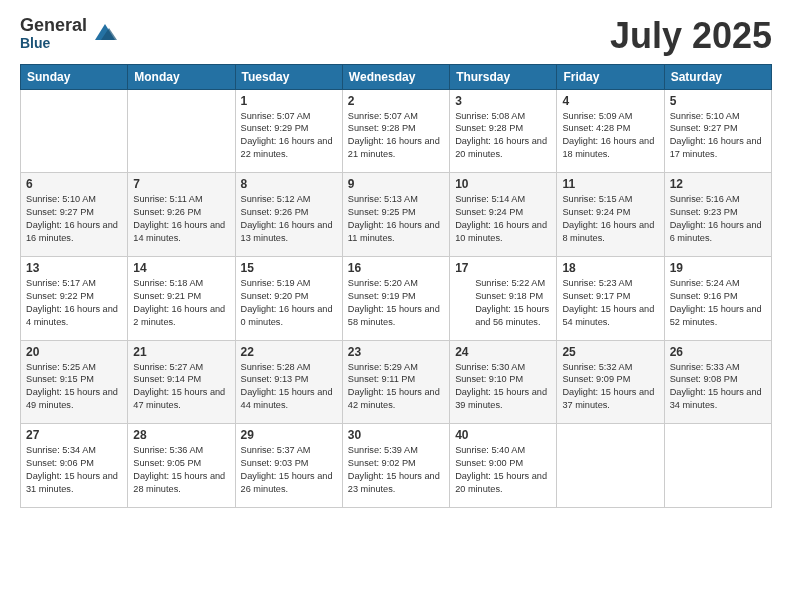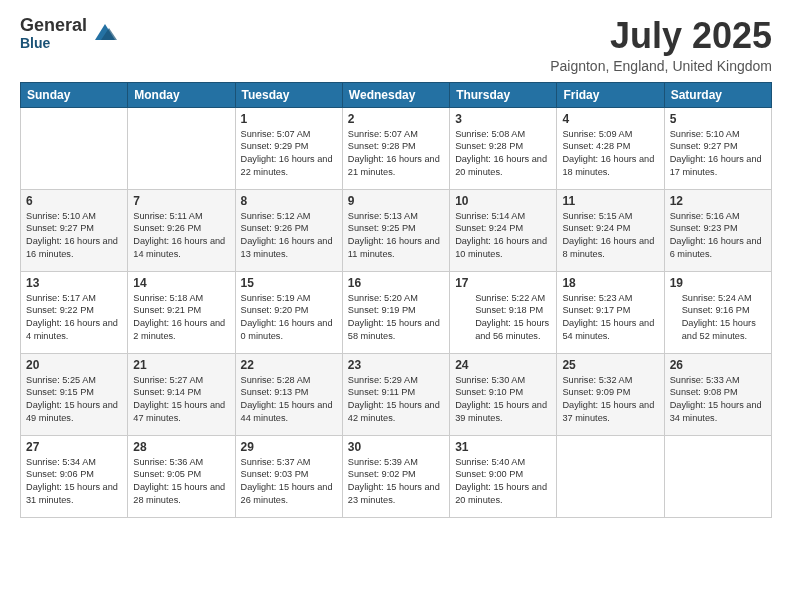--- a/index.html
+++ b/index.html
@@ -123,21 +123,20 @@
         <span class="logo-general">General</span>
         <span class="logo-blue">Blue</span>
       </div>
       <svg class="logo-icon" viewBox="0 0 28 28">
         <polygon points="4,22 14,6 24,22" fill="#2471a3"></polygon>
         <polygon points="10,22 18,10 26,22" fill="#1a5276" opacity="0.7"></polygon>
       </svg>
     </div>
     <div class="title-block">
       <div class="month-title">July 2025</div>
-      <div class="location">Paignton, England, United Kingdom</div>
     </div>
   </div>
 
   <table class="calendar">
     <thead>
       <tr>
         <th>Sunday</th>
         <th>Monday</th>
         <th>Tuesday</th>
         <th>Wednesday</th>
@@ -257,21 +256,21 @@
 Daylight: 15 hours and 56 minutes.</div>
           </td>
           <td>
             <span class="day-num">18</span>
             <div class="day-info" style="white-space: pre-line;">Sunrise: 5:23 AM
 Sunset: 9:17 PM
 Daylight: 15 hours and 54 minutes.</div>
           </td>
           <td>
             <span class="day-num">19</span>
-            <div class="day-info" style="white-space: pre-line; margin-left: 12px;">Sunrise: 5:24 AM
+            <div class="day-info" style="white-space: pre-line;">Sunrise: 5:24 AM
 Sunset: 9:16 PM
 Daylight: 15 hours and 52 minutes.</div>
           </td>
         </tr>
         <tr>
           <td>
             <span class="day-num">20</span>
             <div class="day-info" style="white-space: pre-line;">Sunrise: 5:25 AM
 Sunset: 9:15 PM
 Daylight: 15 hours and 49 minutes.</div>
@@ -332,21 +331,21 @@
 Sunset: 9:03 PM
 Daylight: 15 hours and 26 minutes.</div>
           </td>
           <td>
             <span class="day-num">30</span>
             <div class="day-info" style="white-space: pre-line;">Sunrise: 5:39 AM
 Sunset: 9:02 PM
 Daylight: 15 hours and 23 minutes.</div>
           </td>
           <td>
-            <span class="day-num">31</span>
+            <span class="day-num">40</span>
             <div class="day-info" style="white-space: pre-line;">Sunrise: 5:40 AM
 Sunset: 9:00 PM
 Daylight: 15 hours and 20 minutes.</div>
           </td>
           <td class="empty-cell"></td>
           <td class="empty-cell"></td>
         </tr>
       </tbody>
   </table>
 </div>

